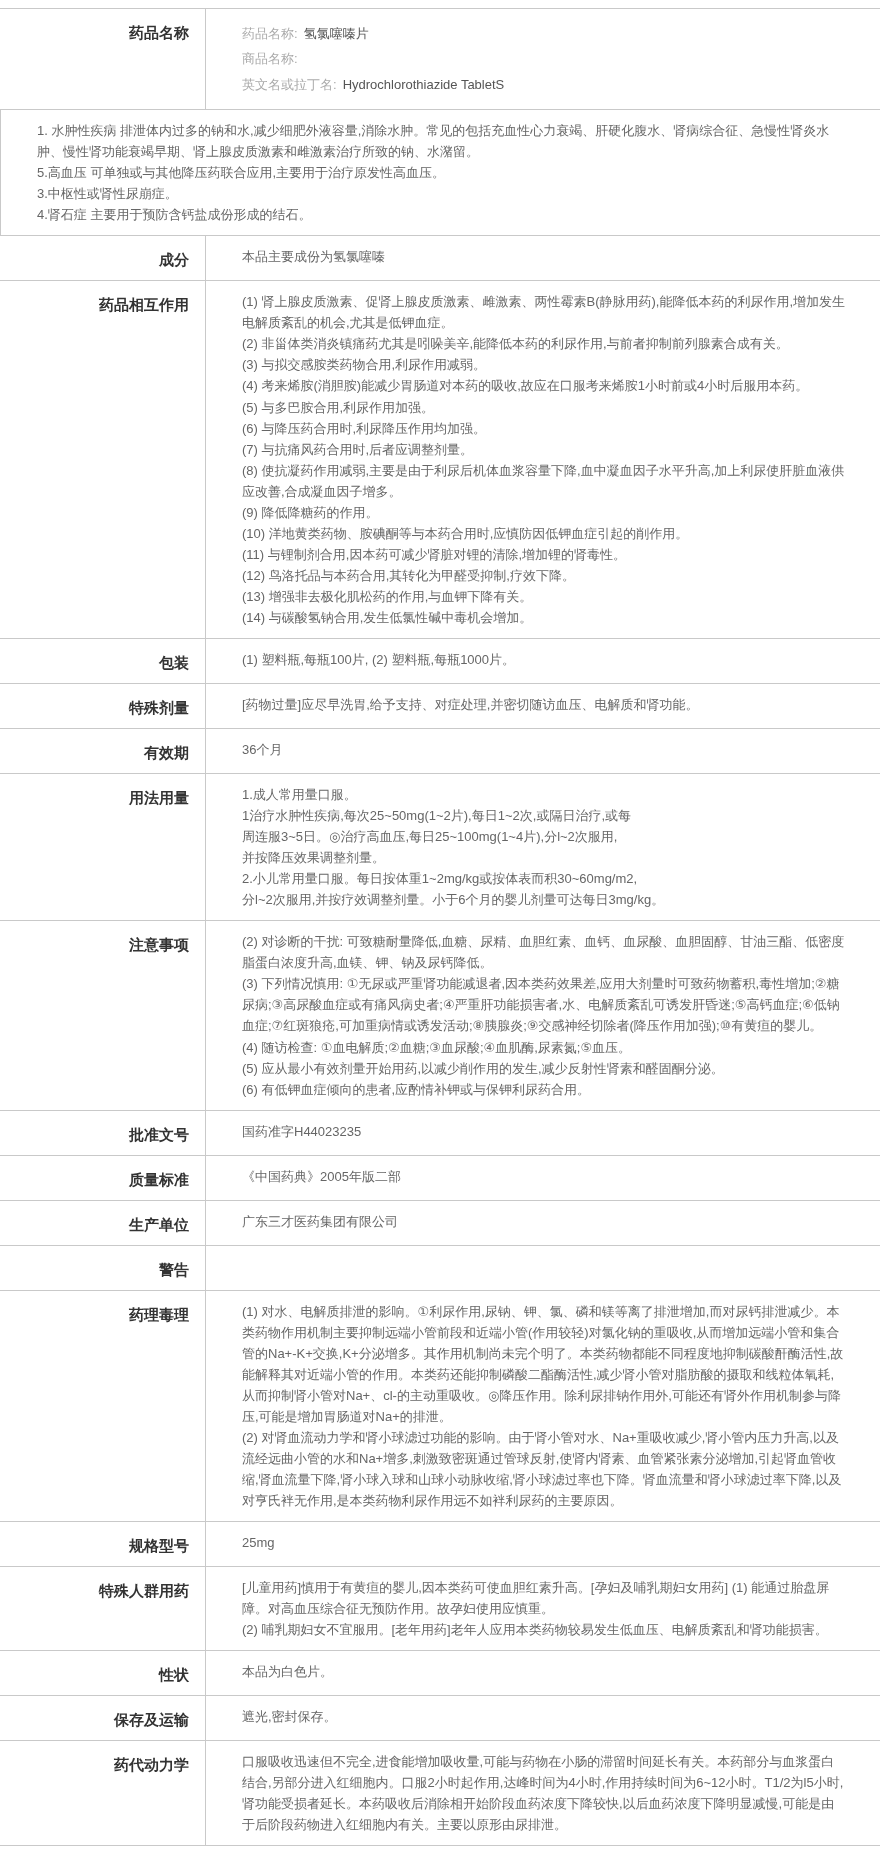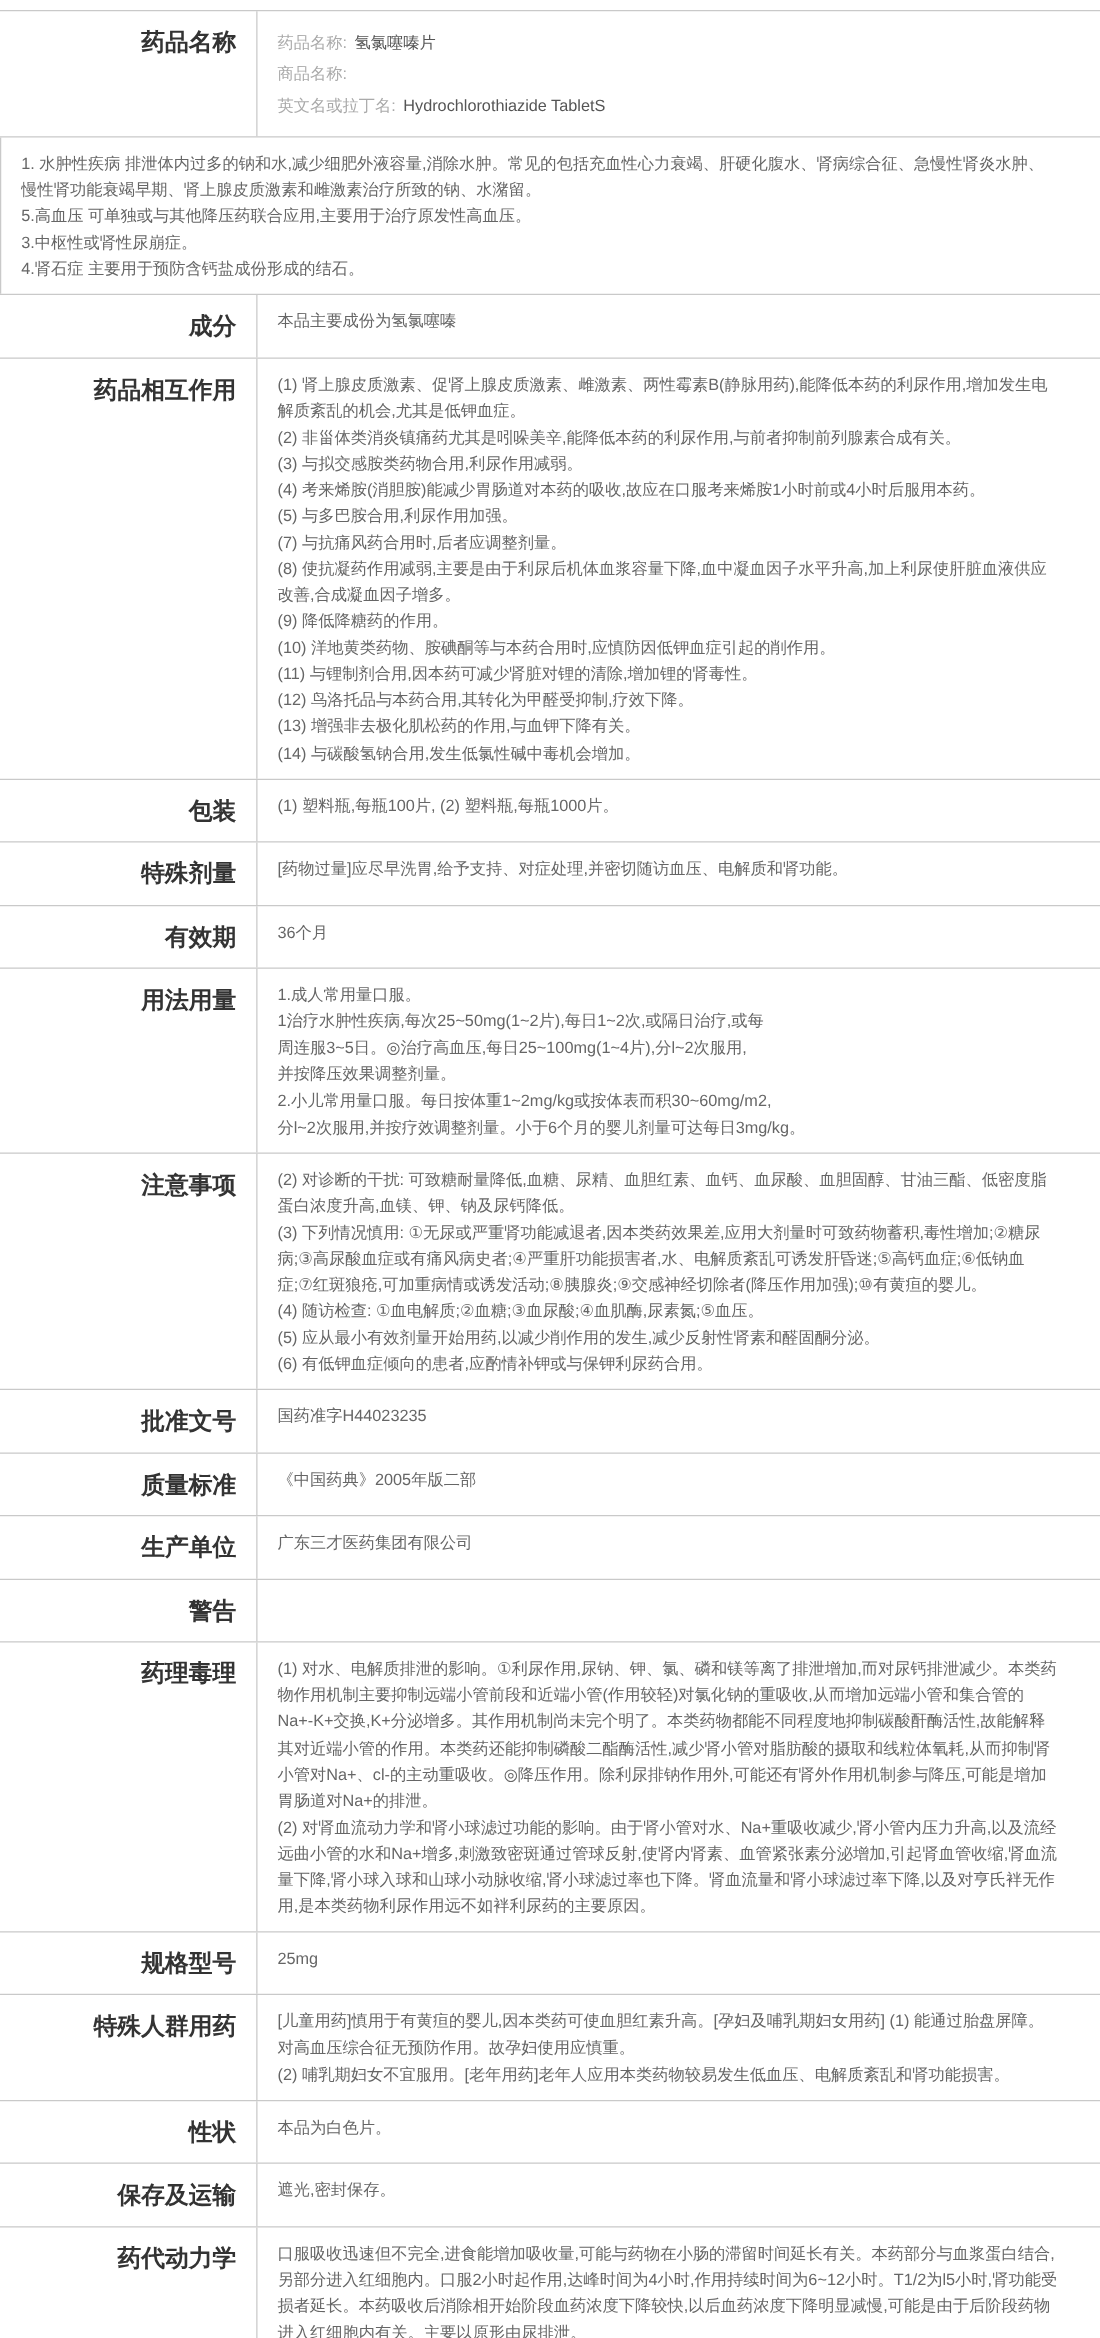--- a/index.html
+++ b/index.html
@@ -21,29 +21,29 @@
   }
   .row {
     display: flex;
     border-bottom: 1px solid #c9c9c9;
   }
   .cell-label {
     flex: 0 0 205px;
     width: 205px;
     text-align: right;
     padding: 13px 16px 10px 0;
-    font-size: 19px;
+    font-size: 15px;
     font-weight: bold;
     color: #333333;
     line-height: 1.4;
   }
   .cell-content {
     flex: 1 1 auto;
     border-left: 1px solid #c9c9c9;
-    padding: 10px 34px 10px 16px;
+    padding: 10px 34px 10px 36px;
     font-size: 13px;
     color: #666666;
     line-height: 1.62;
     min-height: 38px;
   }
   .content-line {
     margin: 0;
   }
   .row-fields .cell-content {
     padding-top: 12px;
@@ -88,20 +88,21 @@
         </div>
       </div>
       <div class="row">
         <div class="cell-label">药品相互作用</div>
         <div class="cell-content">
           <p class="content-line">(1) 肾上腺皮质激素、促肾上腺皮质激素、雌激素、两性霉素B(静脉用药),能降低本药的利尿作用,增加发生电解质紊乱的机会,尤其是低钾血症。</p>
           <p class="content-line">(2) 非甾体类消炎镇痛药尤其是吲哚美辛,能降低本药的利尿作用,与前者抑制前列腺素合成有关。</p>
           <p class="content-line">(3) 与拟交感胺类药物合用,利尿作用减弱。</p>
           <p class="content-line">(4) 考来烯胺(消胆胺)能减少胃肠道对本药的吸收,故应在口服考来烯胺1小时前或4小时后服用本药。</p>
           <p class="content-line">(5) 与多巴胺合用,利尿作用加强。</p>
+          <p class="content-line">(6) 与降压药合用时,利尿降压作用均加强。</p>
           <p class="content-line">(7) 与抗痛风药合用时,后者应调整剂量。</p>
           <p class="content-line">(8) 使抗凝药作用减弱,主要是由于利尿后机体血浆容量下降,血中凝血因子水平升高,加上利尿使肝脏血液供应改善,合成凝血因子增多。</p>
           <p class="content-line">(9) 降低降糖药的作用。</p>
           <p class="content-line">(10) 洋地黄类药物、胺碘酮等与本药合用时,应慎防因低钾血症引起的削作用。</p>
           <p class="content-line">(11) 与锂制剂合用,因本药可减少肾脏对锂的清除,增加锂的肾毒性。</p>
           <p class="content-line">(12) 鸟洛托品与本药合用,其转化为甲醛受抑制,疗效下降。</p>
           <p class="content-line">(13) 增强非去极化肌松药的作用,与血钾下降有关。</p>
           <p class="content-line">(14) 与碳酸氢钠合用,发生低氯性碱中毒机会增加。</p>
         </div>
       </div>

